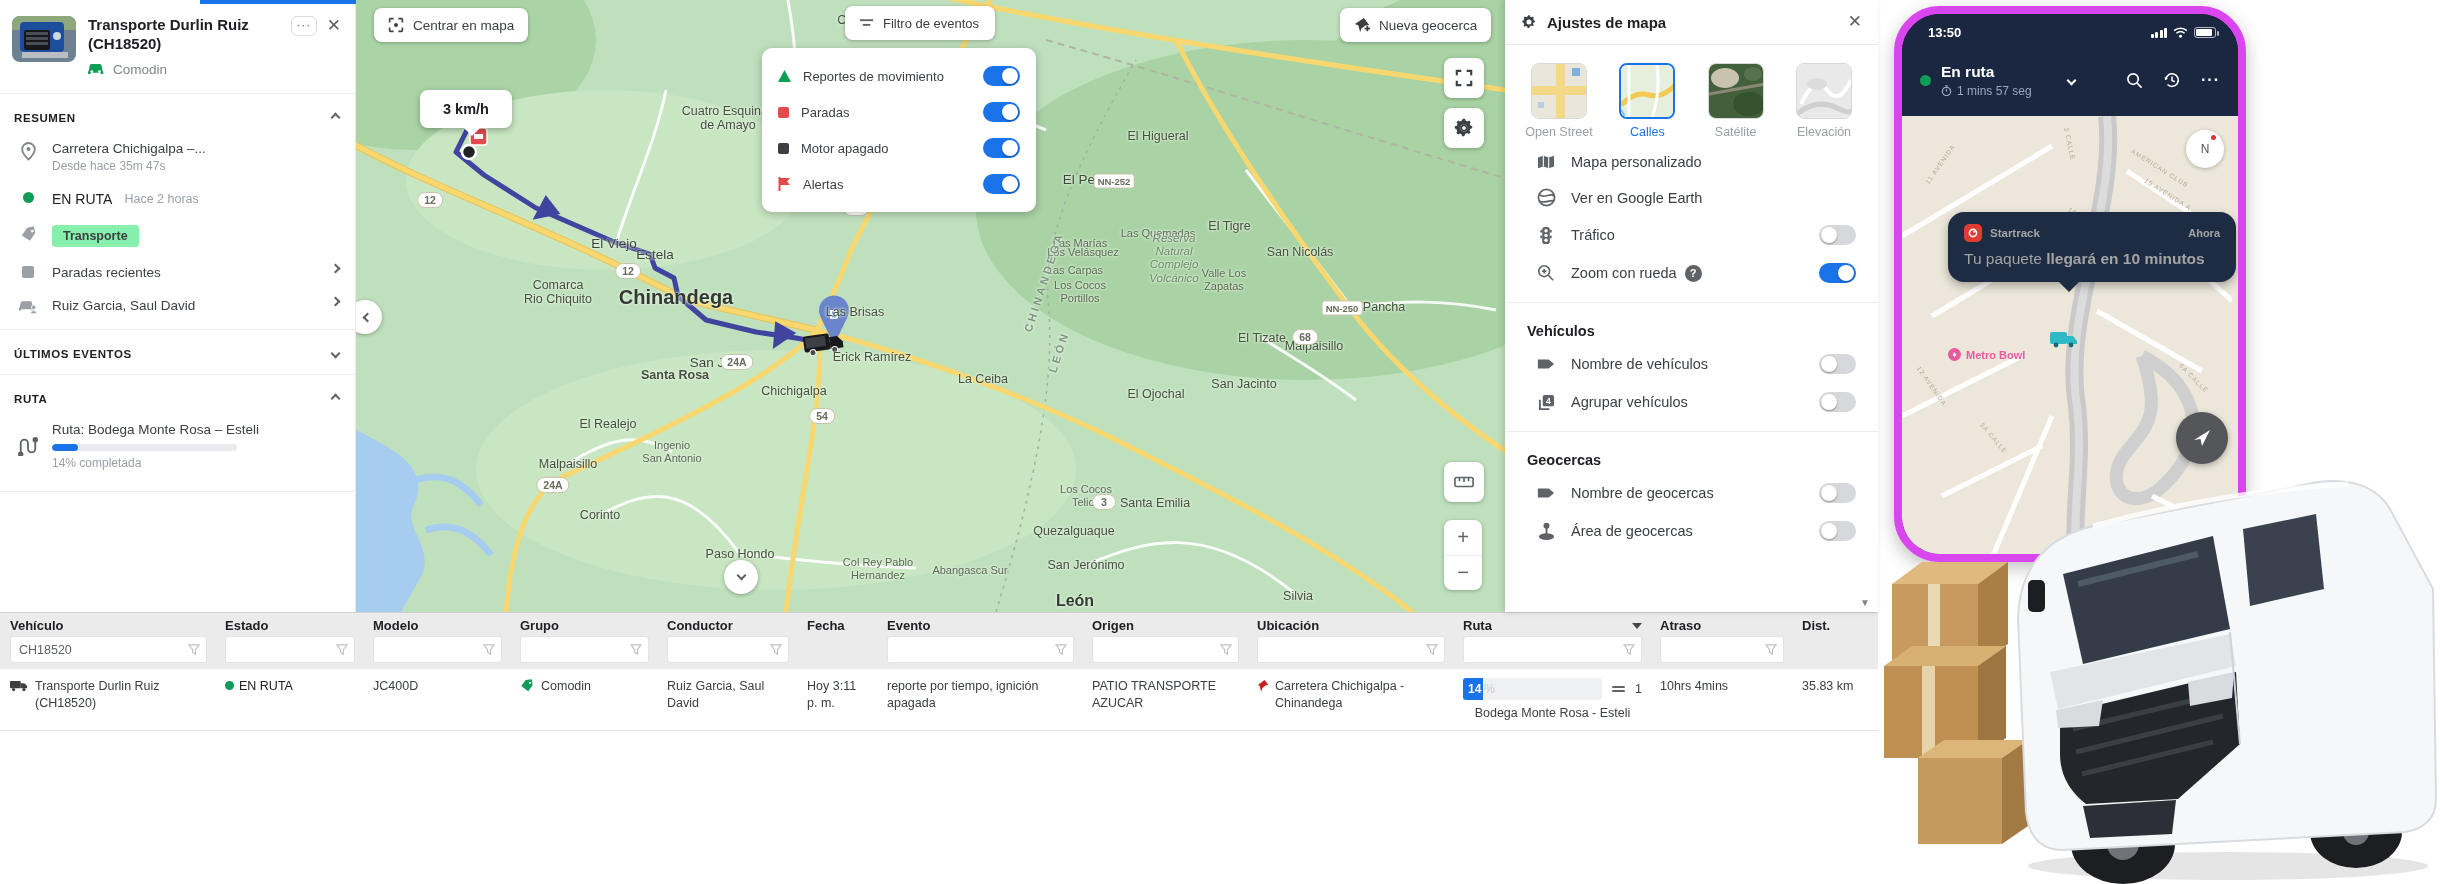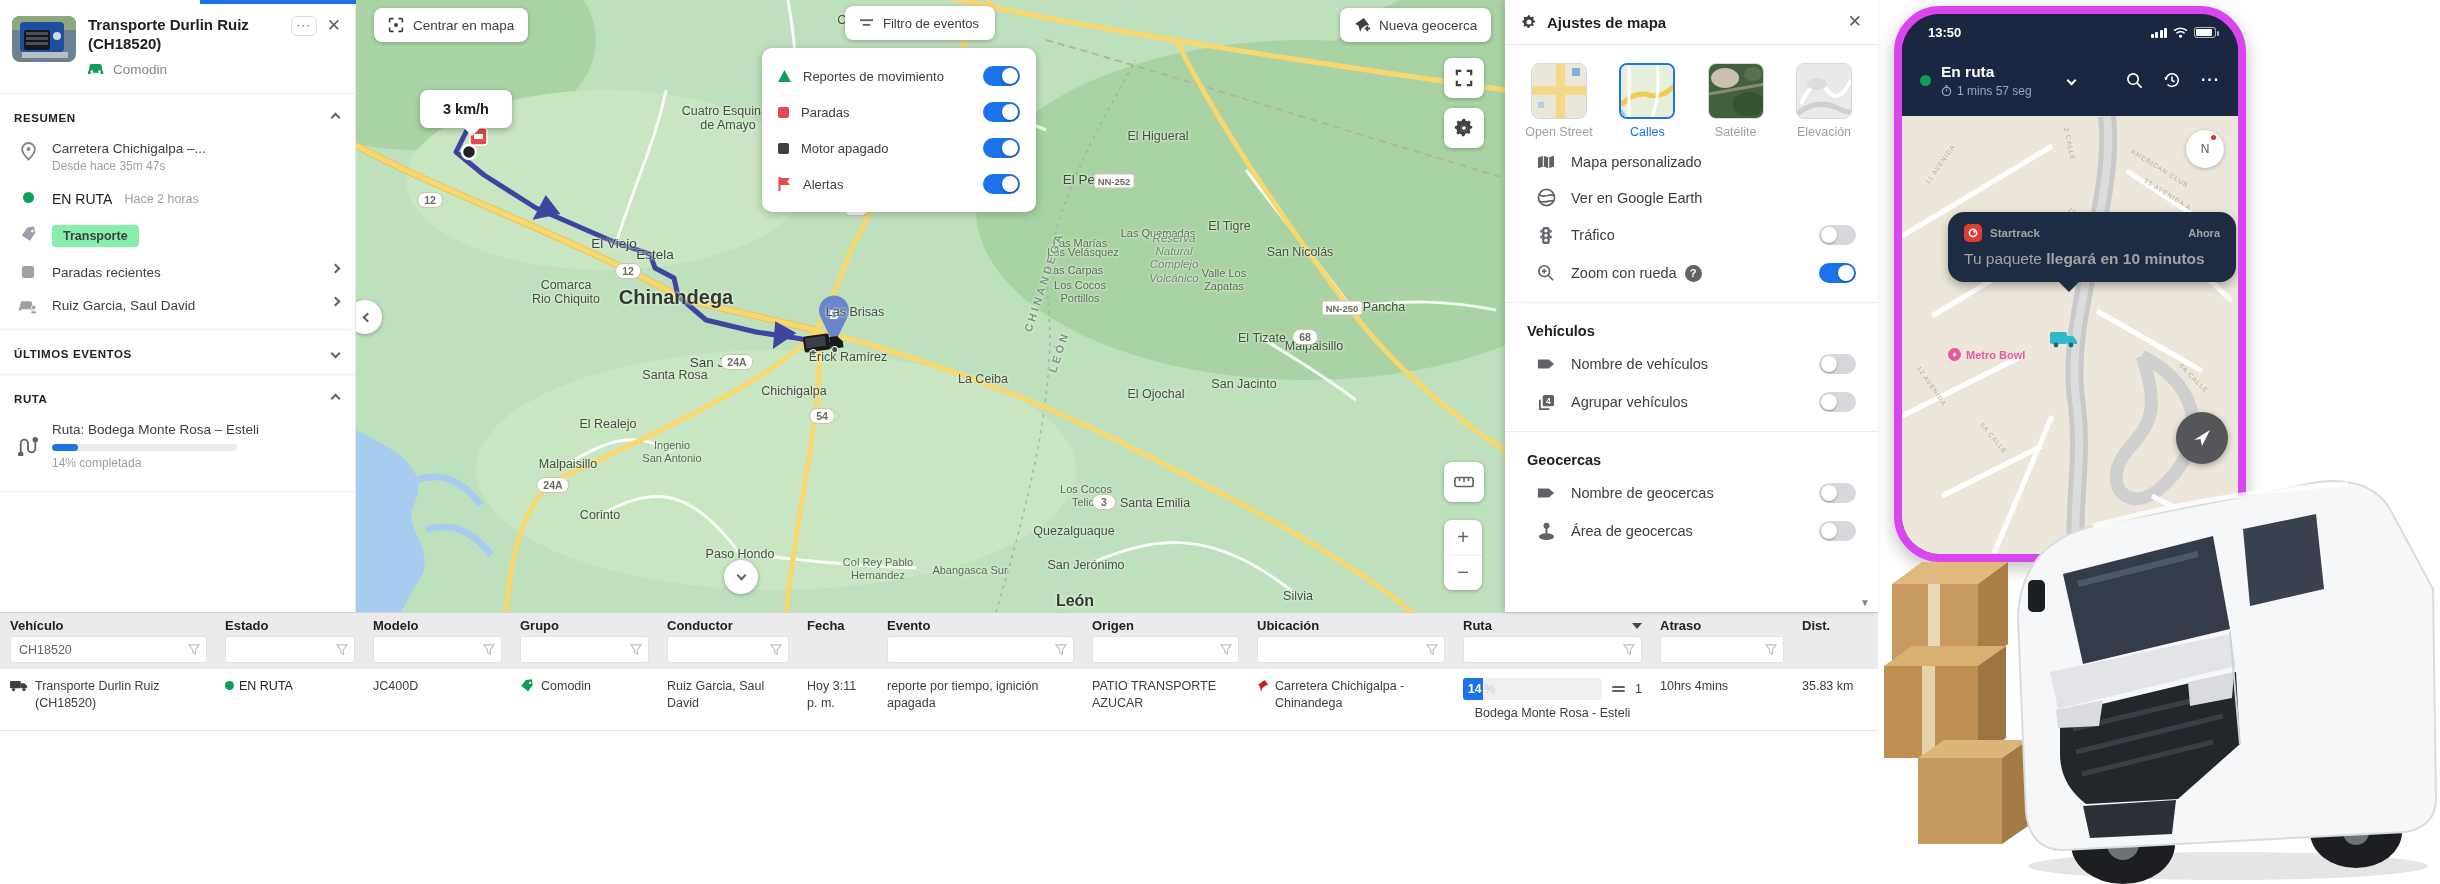--- a/index.html
+++ b/index.html
@@ -320,27 +320,27 @@
       <span class="ml" style="left: 862px; top: 226px; padding-left: 23px;">El Tigre</span>
       <span class="ml" style="left: 944px; top: 252px;">San Nicolás</span>
       <span class="ml s11" style="left: 868px; top: 280px;">Valle Los
 Zapatas</span>
       <span class="ml" style="left: 906px; top: 338px;">El Tizate</span>
       <span class="ml" style="left: 888px; top: 384px;">San Jacinto</span>
       <span class="ml" style="left: 958px; top: 346px;">Malpaisillo</span>
       <span class="ml s13" style="left: 738px; top: 180px;">El Pellisco</span>
       <span class="ml s13" style="left: 258px; top: 244px;">El Viejo</span>
       <span class="ml s13" style="left: 299px; top: 255px;">Estela</span>
-      <span class="ml" style="left: 202px; top: 292px; margin-left: 8px;">Comarca
+      <span class="ml" style="left: 202px; top: 292px;">Comarca
 Rio Chiquito</span>
       <span class="ml big" style="left: 320px; top: 297px;">Chinandega</span>
       <span class="ml s13" style="left: 362px; top: 363px;">San José</span>
-      <span class="ml" style="left: 319px; top: 375px;">Santa Rosa</span>
+      <span class="ml" style="left: 319px; top: 375px; font-weight: bold;">Santa Rosa</span>
       <span class="ml" style="left: 499px; top: 312px;">Las Brisas</span>
-      <span class="ml" style="left: 492px; top: 357px;">Erick Ramírez</span>
+      <span class="ml" style="left: 516px; top: 357px;">Erick Ramírez</span>
       <span class="ml" style="left: 438px; top: 391px;">Chichigalpa</span>
       <span class="ml" style="left: 627px; top: 379px;">La Ceiba</span>
       <span class="ml" style="left: 800px; top: 394px;">El Ojochal</span>
       <span class="ml" style="left: 252px; top: 424px;">El Realejo</span>
       <span class="ml s11" style="left: 316px; top: 452px;">Ingenio
 San Antonio</span>
       <span class="ml" style="left: 212px; top: 464px;">Malpaisillo</span>
       <span class="ml" style="left: 244px; top: 515px;">Corinto</span>
       <span class="ml s11" style="left: 730px; top: 496px;">Los Cocos
 Telica</span>

